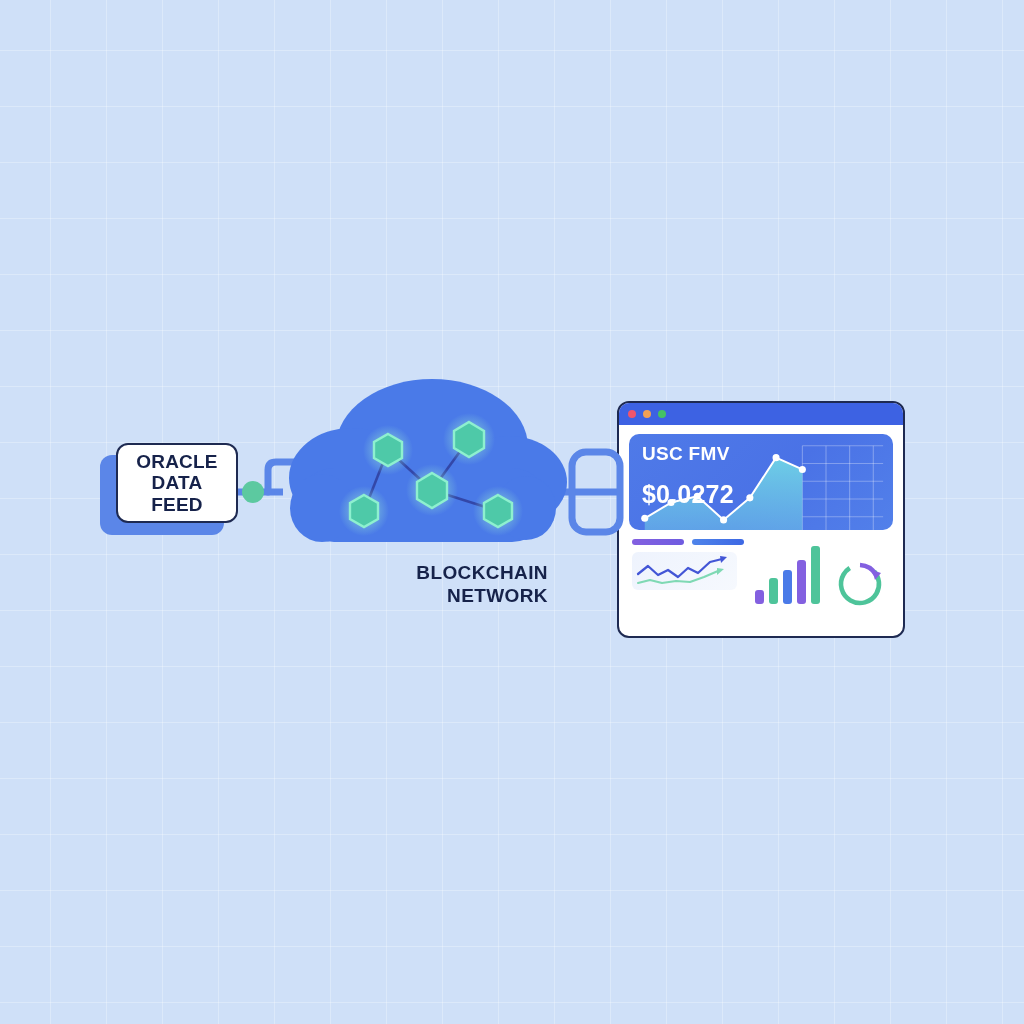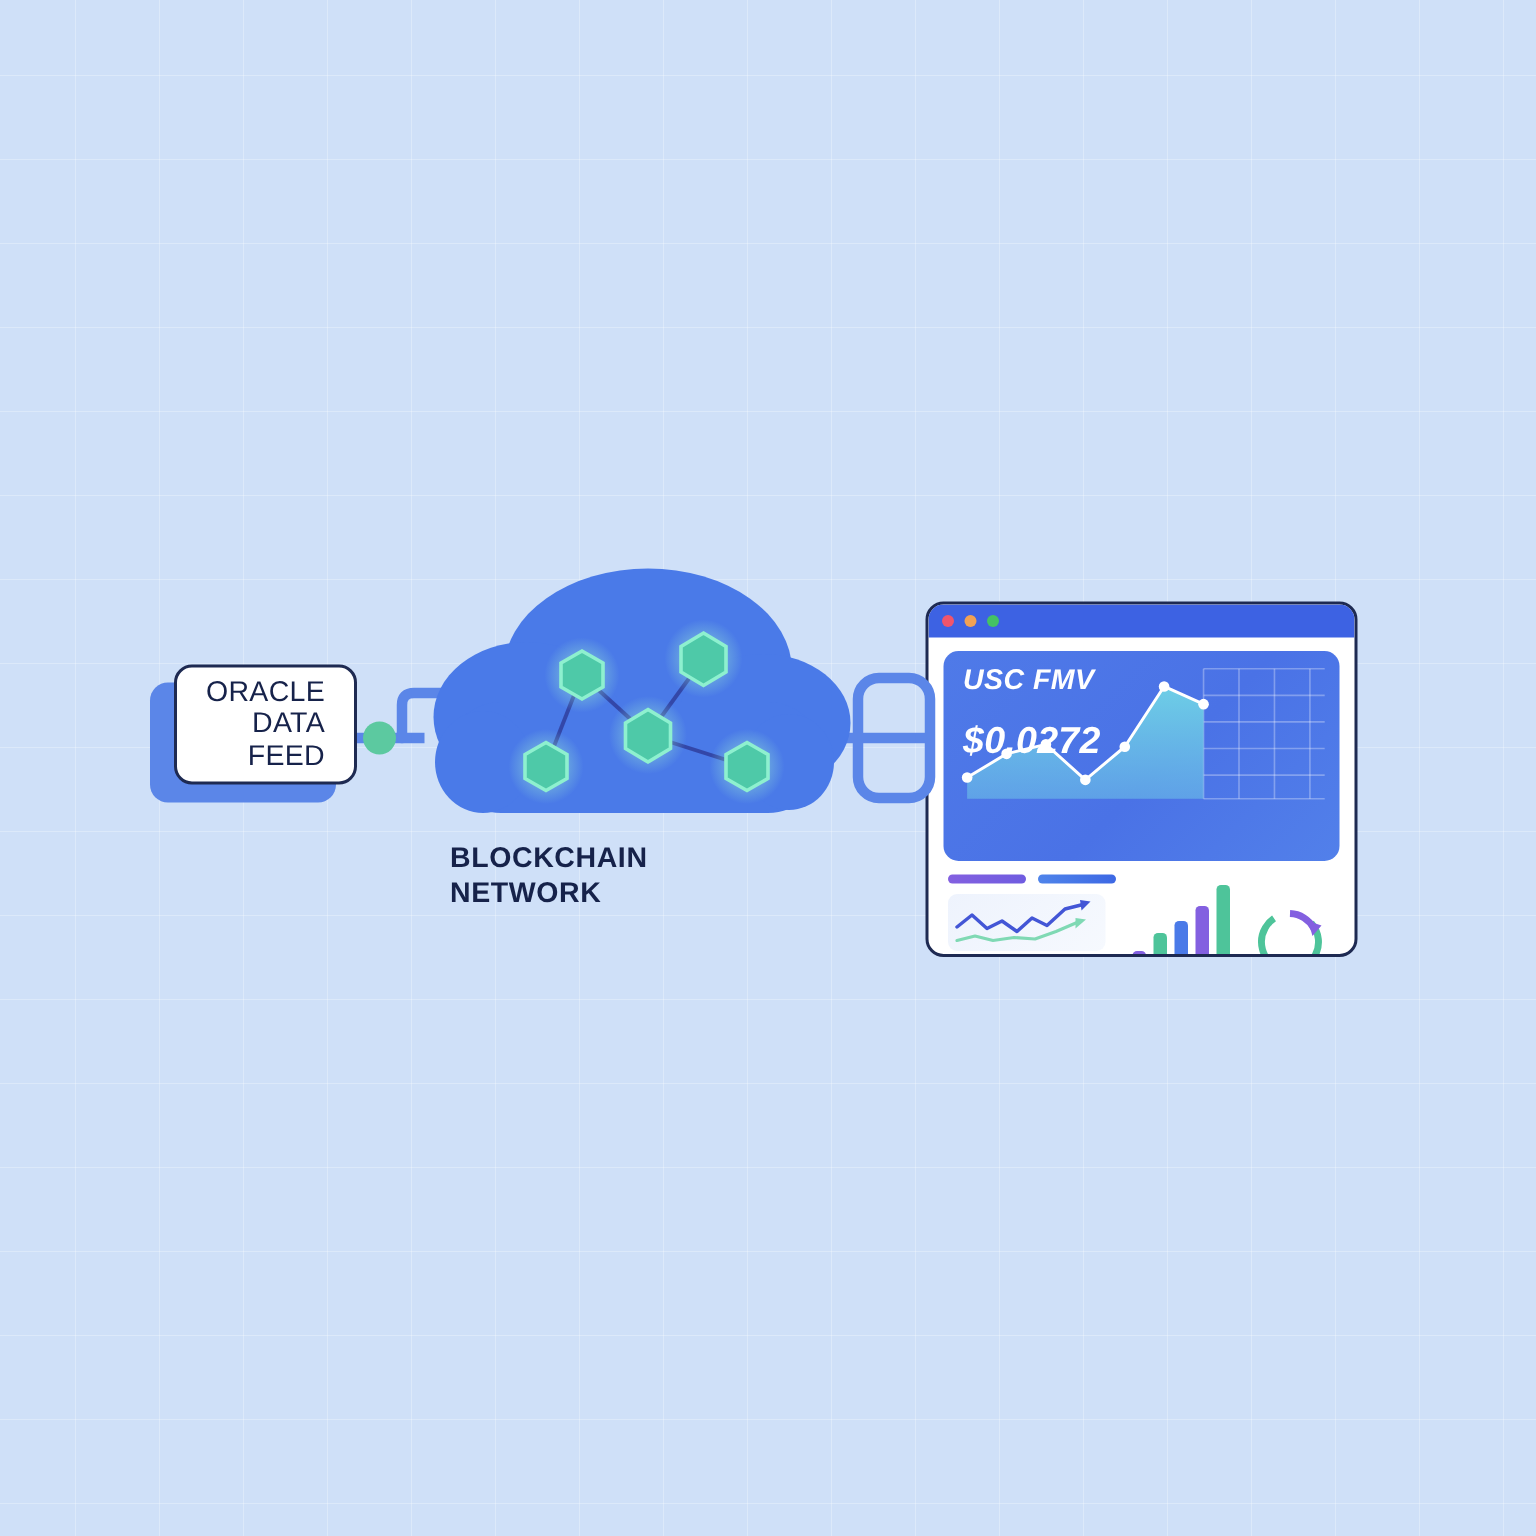--- a/index.html
+++ b/index.html
@@ -50,34 +50,34 @@
     background: #ffffff;
     border: 2.5px solid #1e2a52;
     box-sizing: border-box;
     display: flex;
     align-items: center;
     justify-content: center;
   }
   #oracle-label {
     color: #16224a;
     font-size: 19px;
-    font-weight: normal;
+    font-weight: bold;
     line-height: 1.12;
-    text-align: right;
+    text-align: center;
     letter-spacing: 0.2px;
     white-space: pre-line;
   }
 
   
   #blockchain-label {
     position: absolute;
     left: 300px;
     top: 562px;
     width: 248px;
-    text-align: left;
+    text-align: right;
     color: #16224a;
     font-size: 19px;
     font-weight: bold;
     line-height: 1.2;
     letter-spacing: 0.4px;
     white-space: pre-line;
   }
 
   
   #dash-window {
@@ -112,25 +112,24 @@
   #dash-body {
     position: relative;
     padding: 9px 10px 0 10px;
     height: calc(100% - 22px);
     box-sizing: border-box;
   }
 
   #fmv-panel {
     position: relative;
     width: 100%;
-    height: 140px;
+    height: 96px;
     border-radius: 10px;
     background: linear-gradient(135deg, #4f7ae8 0%, #4a72e6 55%, #5280ea 100%);
     overflow: hidden;
-    font-style: italic;
   }
   #fmv-text {
     position: absolute;
     left: 13px;
     top: 10px;
     z-index: 4;
     color: #ffffff;
     line-height: 1.08;
   }
   #fmv-title {

